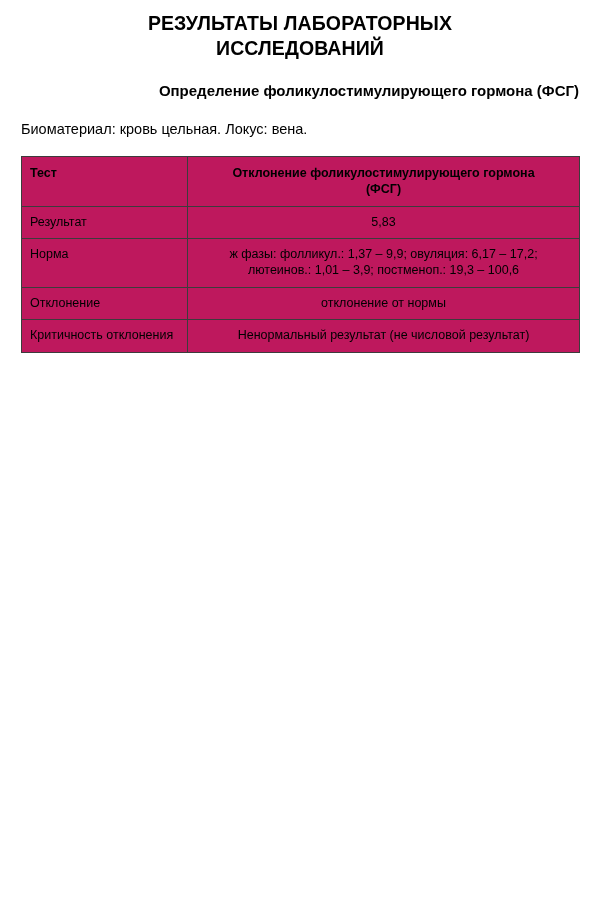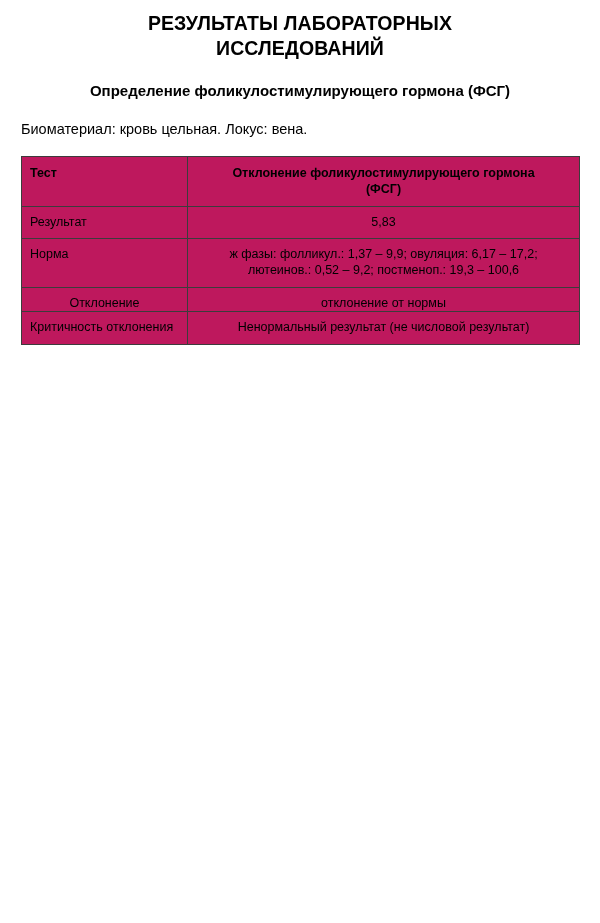--- a/index.html
+++ b/index.html
@@ -33,21 +33,21 @@
     text-align: center;
     letter-spacing: 0.1px;
   }
 
   .subtitle {
     margin: 0;
     padding: 20px 21px 0 21px;
     font-size: 15px;
     font-weight: bold;
     line-height: 19px;
-    text-align: center;
+    text-align: right;
   }
 
   .biomaterial {
     margin: 0;
     padding: 20px 21px 0 21px;
     font-size: 14.5px;
     font-weight: normal;
     line-height: 19px;
     text-align: left;
   }
@@ -89,21 +89,21 @@
     padding-bottom: 9px;
   }
 
   tr.header-row td.value-cell {
     padding-left: 22px;
     padding-right: 22px;
   }
 
   tr.row-result td { padding-top: 7px; padding-bottom: 8px; }
   tr.row-norm td   { padding-top: 7px; padding-bottom: 9px; }
-  tr.row-dev td    { padding-top: 7px; padding-bottom: 0; text-align: center; }
+  tr.row-dev td    { padding-top: 7px; padding-bottom: 8px; }
   tr.row-crit td   { padding-top: 7px; padding-bottom: 9px; }
   tr.row-unit td   { padding-top: 7px; padding-bottom: 8px; }
 
   .norm-line { display: block; }
 </style>
 </head>
 <body>
 
 <div class="page">
 
@@ -134,21 +134,21 @@
 
         <tr class="row-result">
           <td class="label-cell">Результат</td>
           <td class="value-cell">5,83</td>
         </tr>
 
         <tr class="row-norm">
           <td class="label-cell">Норма</td>
           <td class="value-cell">
             <span class="norm-line">ж фазы: фолликул.: 1,37 – 9,9; овуляция: 6,17 – 17,2;</span>
-            <span class="norm-line">лютеинов.: 0,52 – 9,2; постменоп.: 19,3 – 100,6</span>
+            <span class="norm-line">лютеинов.: 1,01 – 3,9; постменоп.: 19,3 – 100,6</span>
           </td>
         </tr>
 
         <tr class="row-dev">
           <td class="label-cell">Отклонение</td>
           <td class="value-cell">отклонение от нормы</td>
         </tr>
 
         <tr class="row-crit">
           <td class="label-cell">Критичность отклонения</td>

